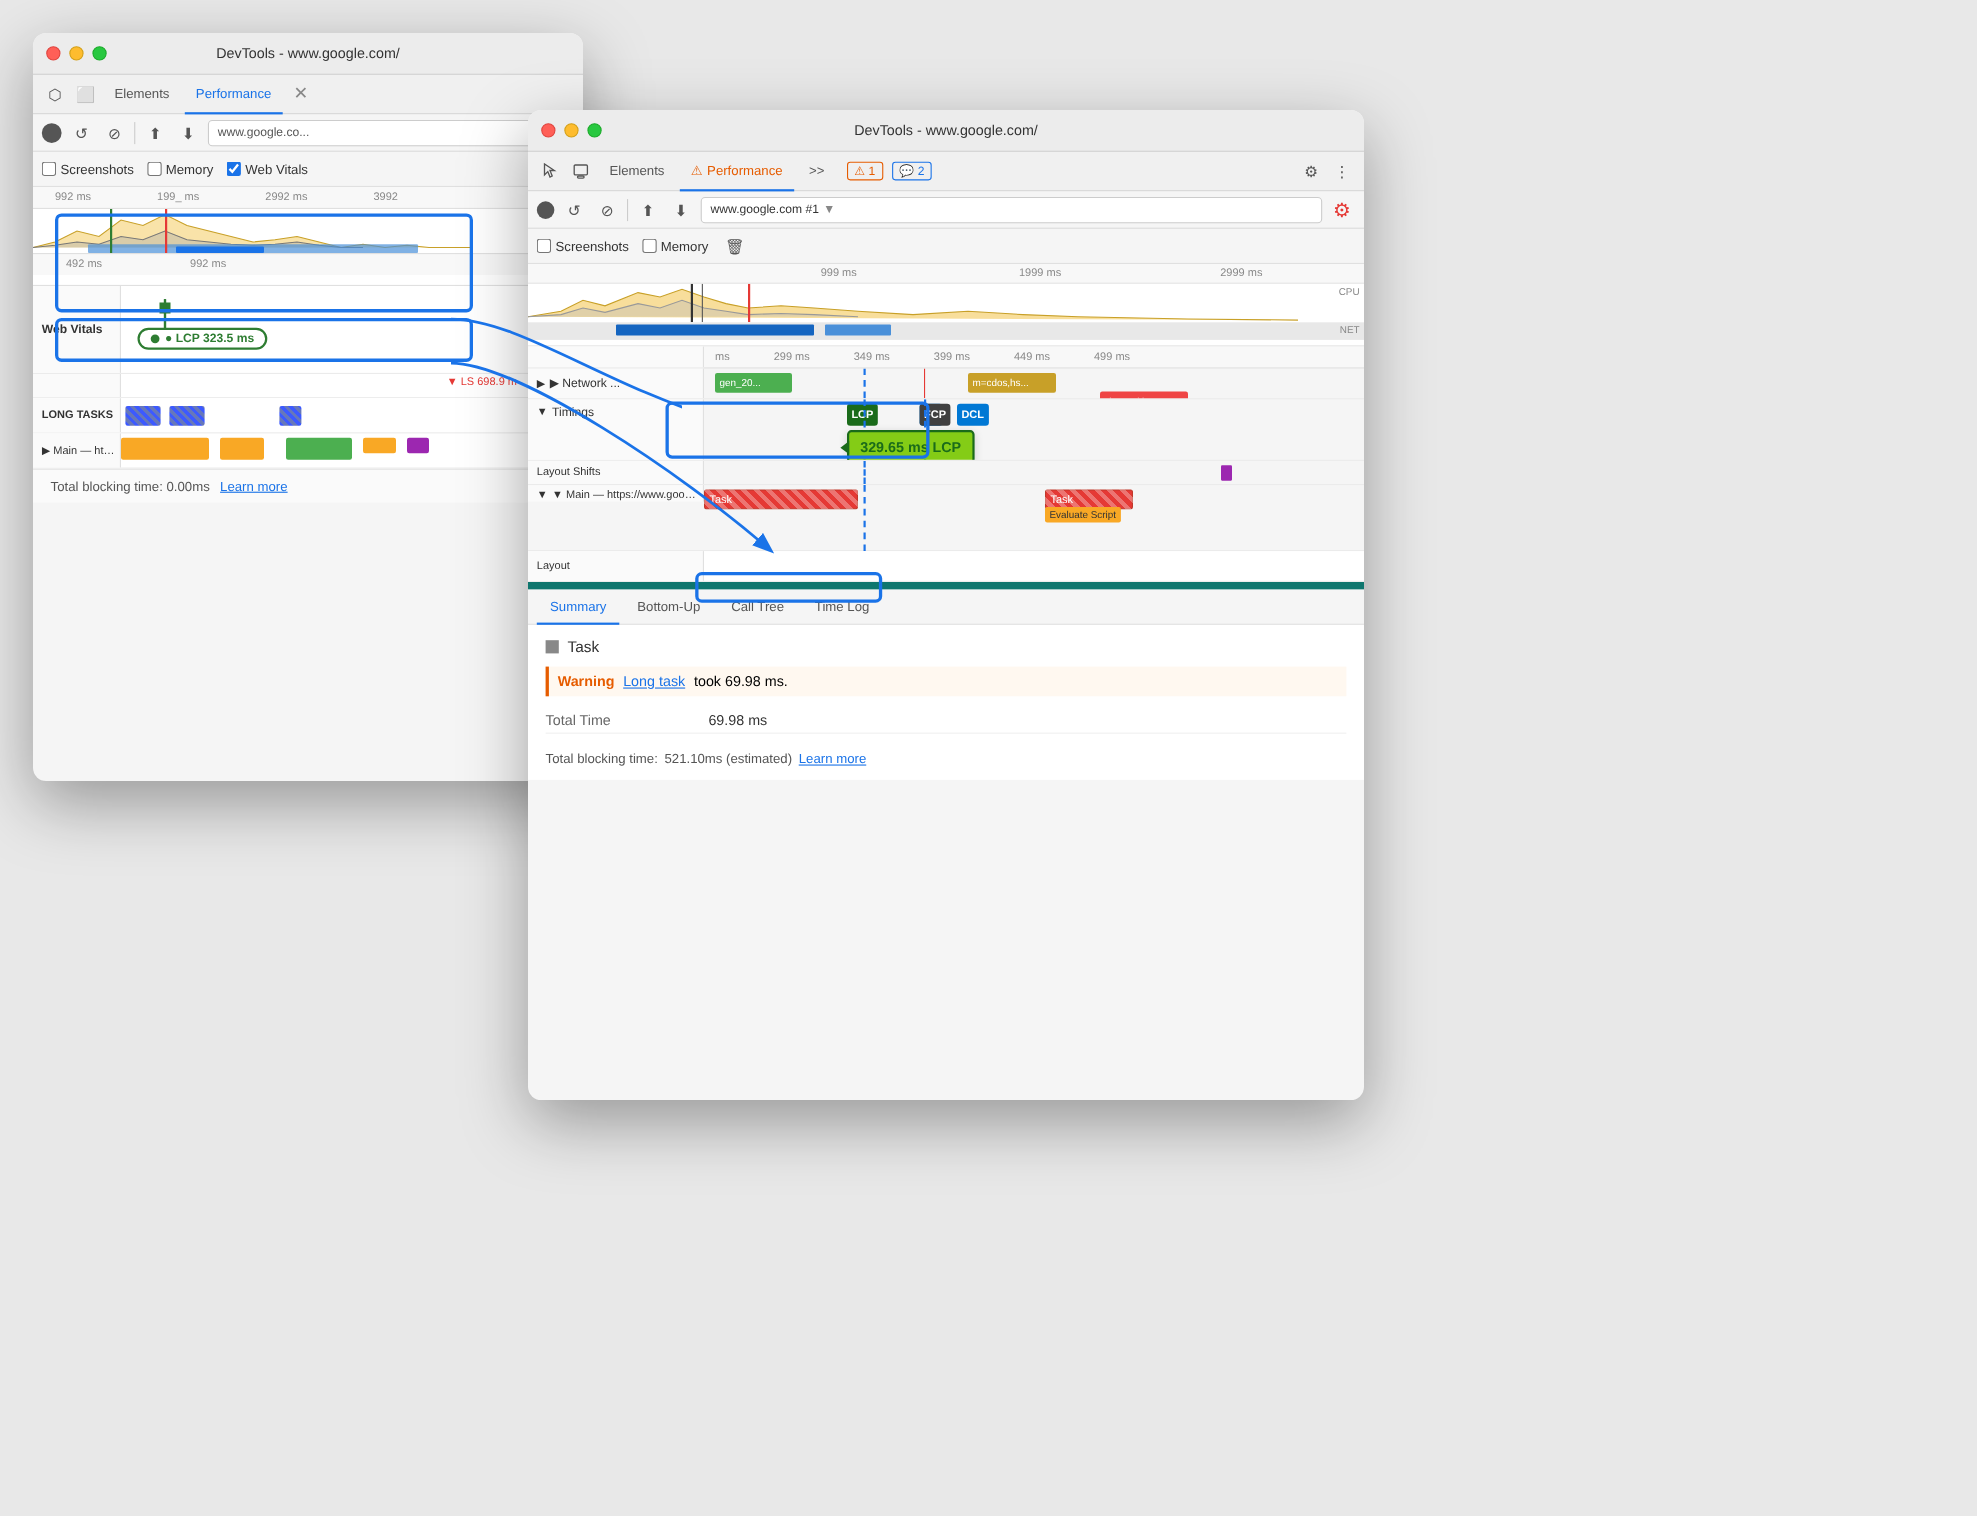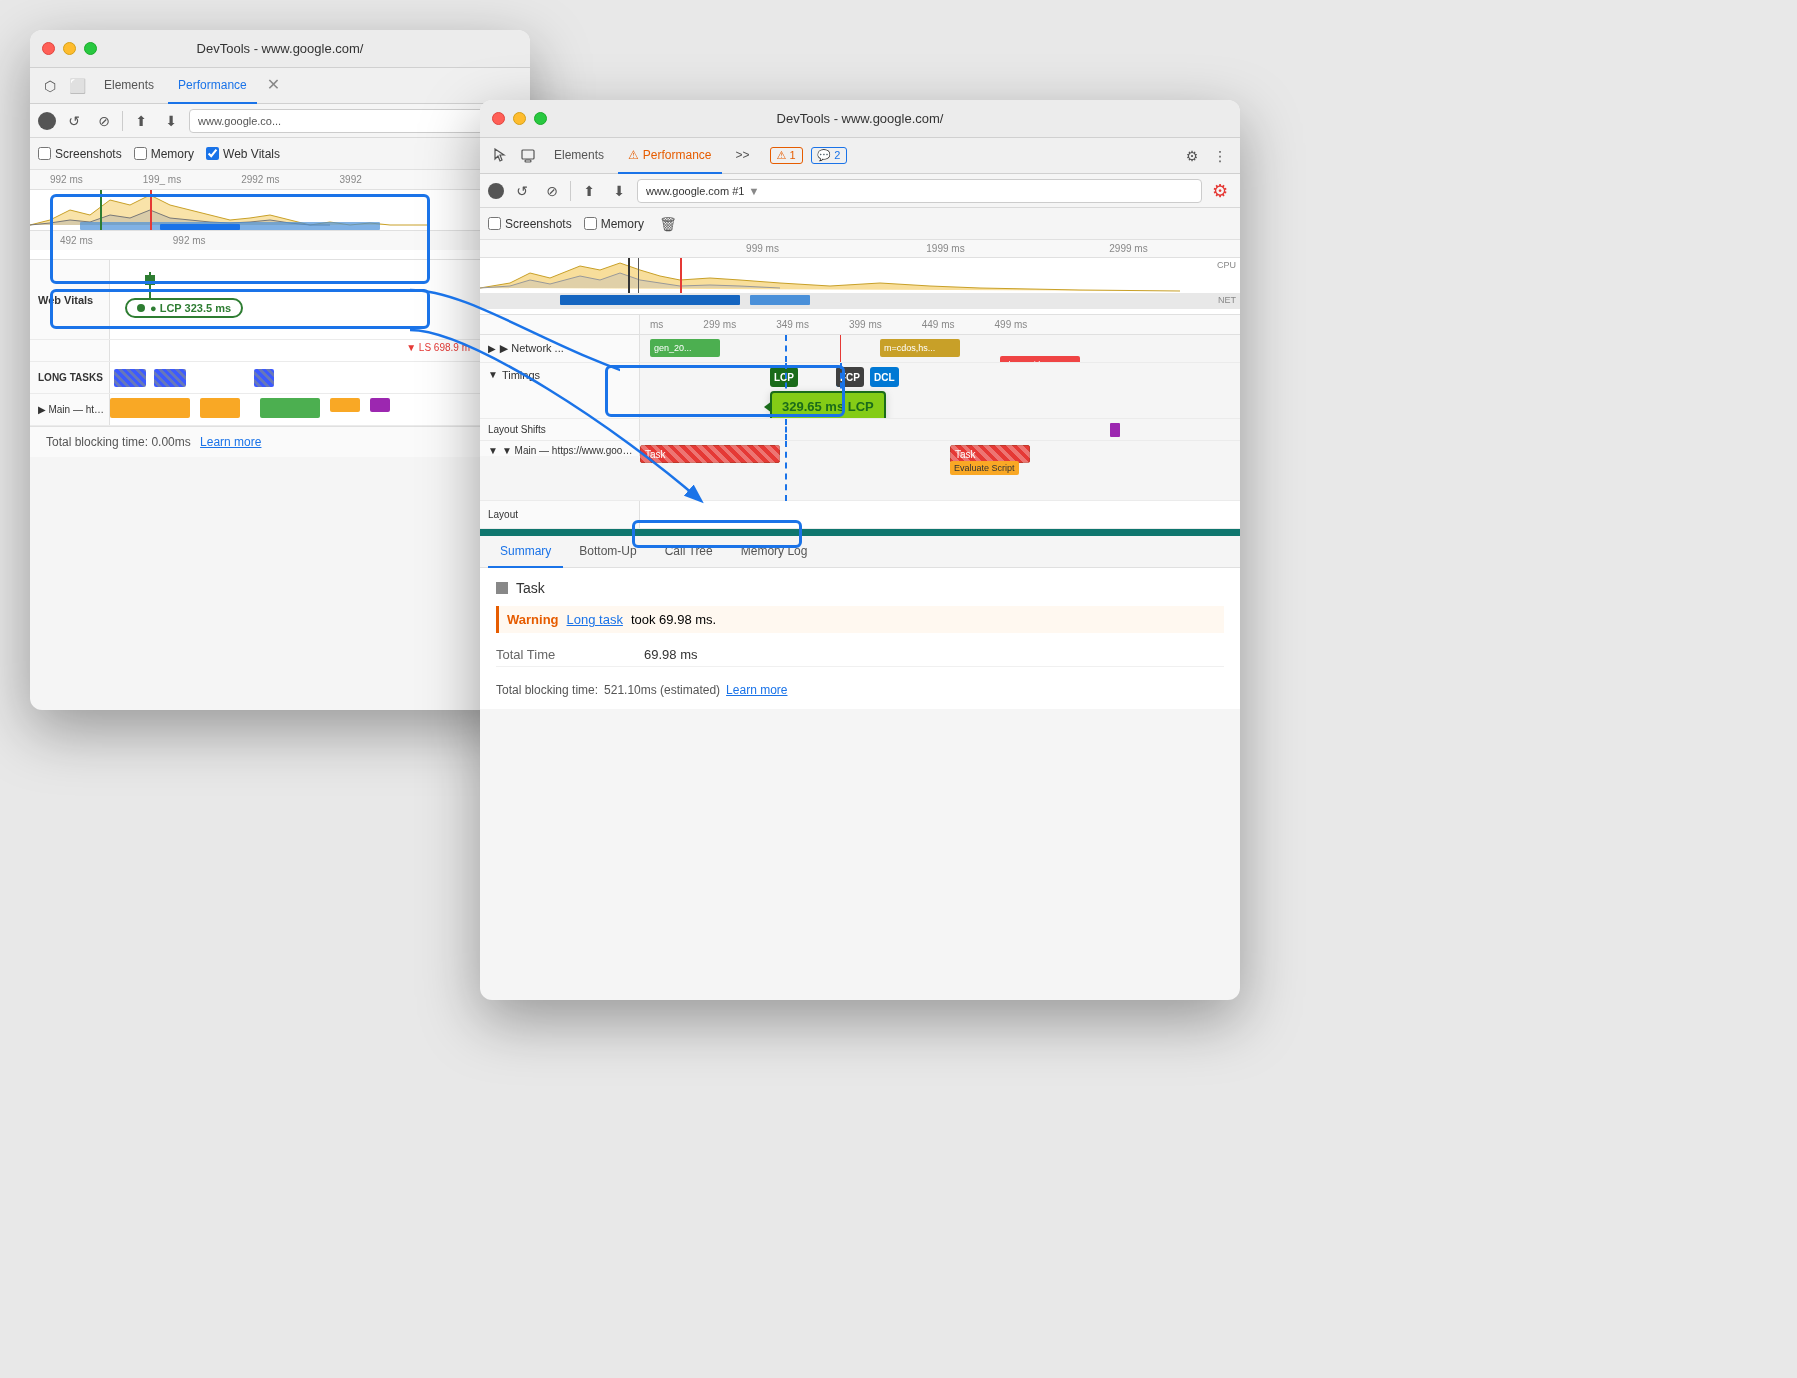--- a/index.html
+++ b/index.html
@@ -794,21 +794,21 @@
     </div>
   </div>
 
   <div class="highlight-box" style="top:420px;left:152px;width:170px;height:28px;"></div>
 
   <div class="bottom-panel" style="flex:1;">
     <div class="bottom-tabs">
       <div class="bottom-tab active">Summary</div>
       <div class="bottom-tab">Bottom-Up</div>
       <div class="bottom-tab">Call Tree</div>
-      <div class="bottom-tab">Memory Log</div>
+      <div class="bottom-tab">Time Log</div>
     </div>
 
     <div class="bottom-content">
 
       <div class="task-title">
         <div class="task-color-box"></div>
         <span style="font-size:14px;font-weight:500;">Task</span>
       </div>
 
       <div class="warning-row">

